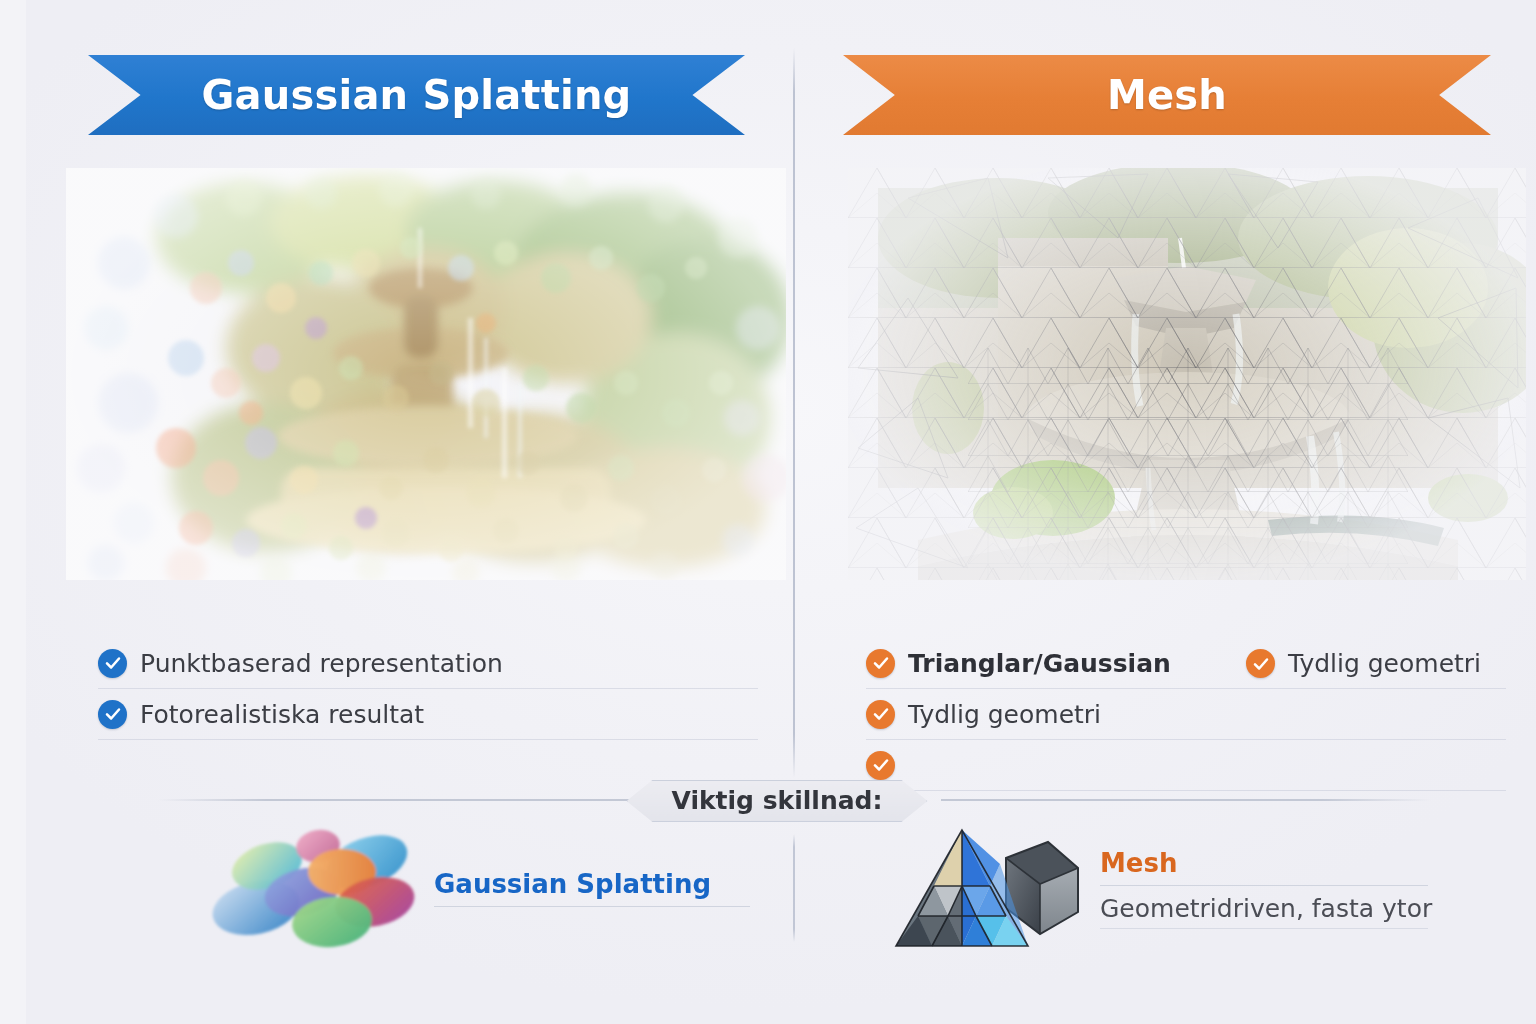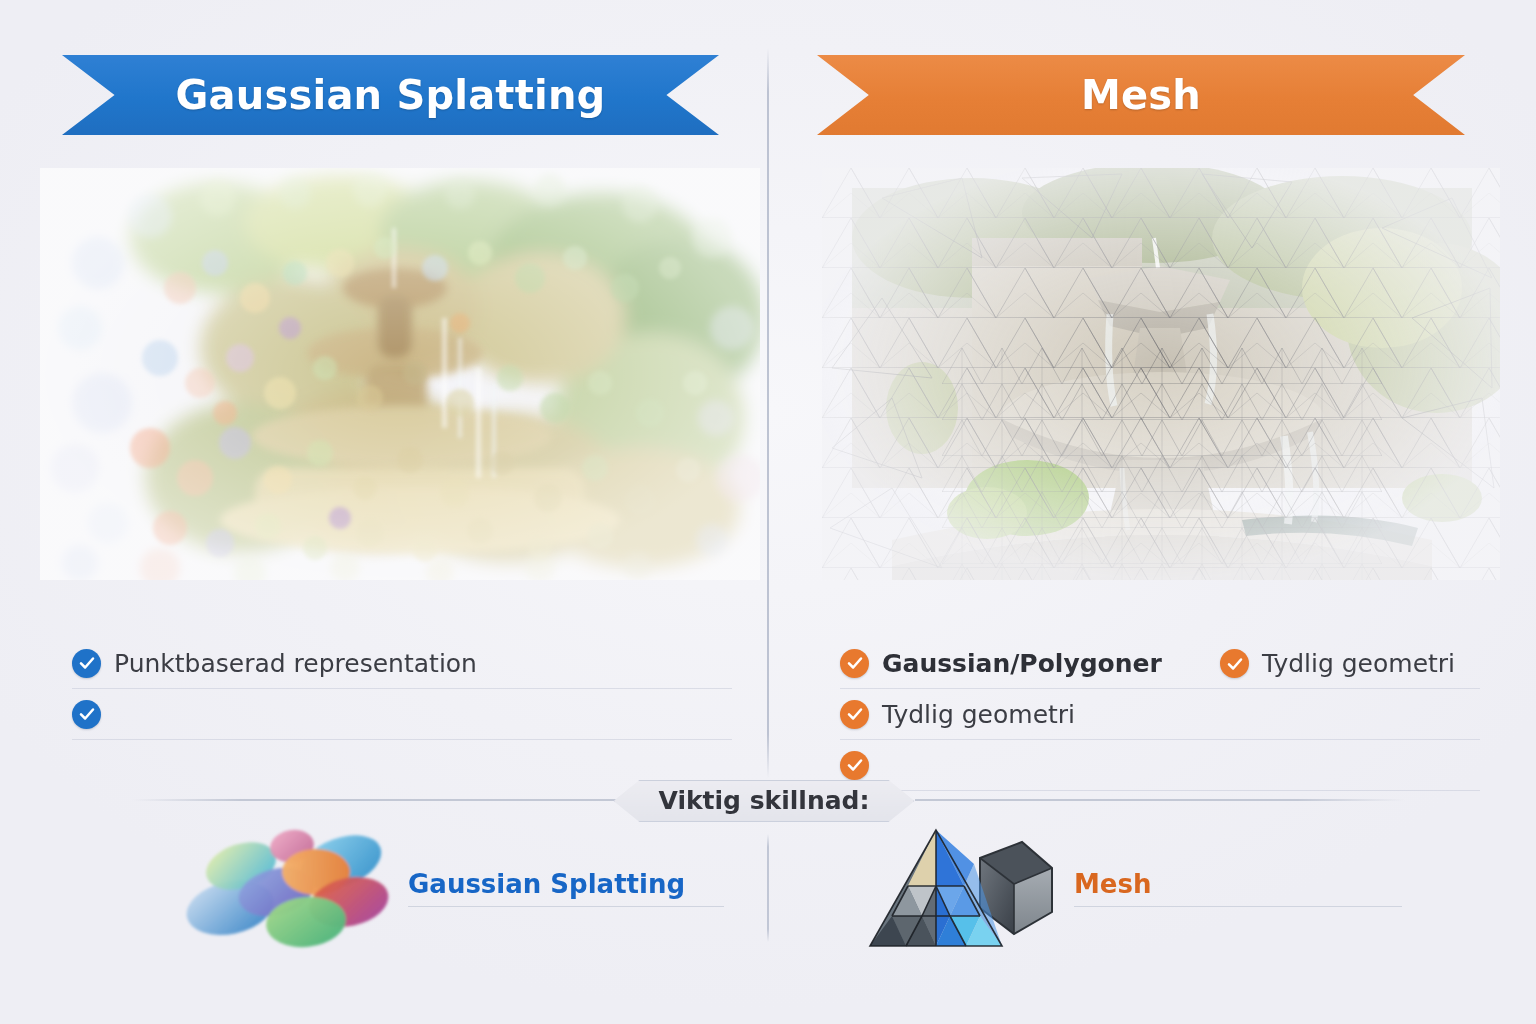--- a/index.html
+++ b/index.html
@@ -14,20 +14,21 @@
     font-family: "DejaVu Sans", "Liberation Sans", sans-serif;
     background: #f3f3f7;
     position: relative;
   }
 
   #page {
     position: absolute;
     inset: 0;
     background:
       radial-gradient(ellipse 900px 600px at 50% 40%, #f7f7fa 0%, #f1f1f6 60%, #eeeef4 100%);
+    margin-left: 26px;
   }
 
   
   .center-divider {
     position: absolute;
     left: 767px;
     top: 48px;
     width: 2px;
     height: 730px;
     background: linear-gradient(to bottom,
@@ -474,35 +475,36 @@
     </div>
 
 
     <div class="feat-row">
       <div class="feat">
         <span class="chk blue">
           <svg viewBox="0 0 24 24">
               <path d="M4 12.5 L9.5 18 L20 6" fill="none" stroke="#ffffff" stroke-width="3.4" stroke-linecap="round" stroke-linejoin="round"></path>
             </svg>
         </span>
+        <span class="feat-label">Fotorealistiska resultat</span>
       </div>
     </div>
 
   </div>
 
   <div class="features features-right">
 
     <div class="feat-row">
       <div class="feat">
         <span class="chk orange">
           <svg viewBox="0 0 24 24">
               <path d="M4 12.5 L9.5 18 L20 6" fill="none" stroke="#ffffff" stroke-width="3.4" stroke-linecap="round" stroke-linejoin="round"></path>
             </svg>
         </span>
-        <span class="feat-label bold">Gaussian/Polygoner</span>
+        <span class="feat-label bold">Trianglar/Gaussian</span>
       </div>
       <div class="feat-extra">
         <span class="chk orange">
           <svg viewBox="0 0 24 24">
               <path d="M4 12.5 L9.5 18 L20 6" fill="none" stroke="#ffffff" stroke-width="3.4" stroke-linecap="round" stroke-linejoin="round"></path>
             </svg>
         </span>
         <span class="feat-label">Tydlig geometri</span>
       </div>
     </div>
@@ -648,16 +650,17 @@
             <path d="M30 92 L118 92"></path>
             <path d="M46 62 L30 92 M102 62 L118 92"></path>
             <path d="M60 92 L44 122 M60 92 L74 62"></path>
             <path d="M88 92 L104 122 M88 92 L74 62"></path>
           </g>
         </g>
       </svg>
     </div>
     <div class="summary-text">
       <div class="summary-title orange">Mesh</div>
+      <div class="summary-sub">Geometridriven, fasta ytor</div>
     </div>
   </div>
 
 </div>
 
 </body></html>

